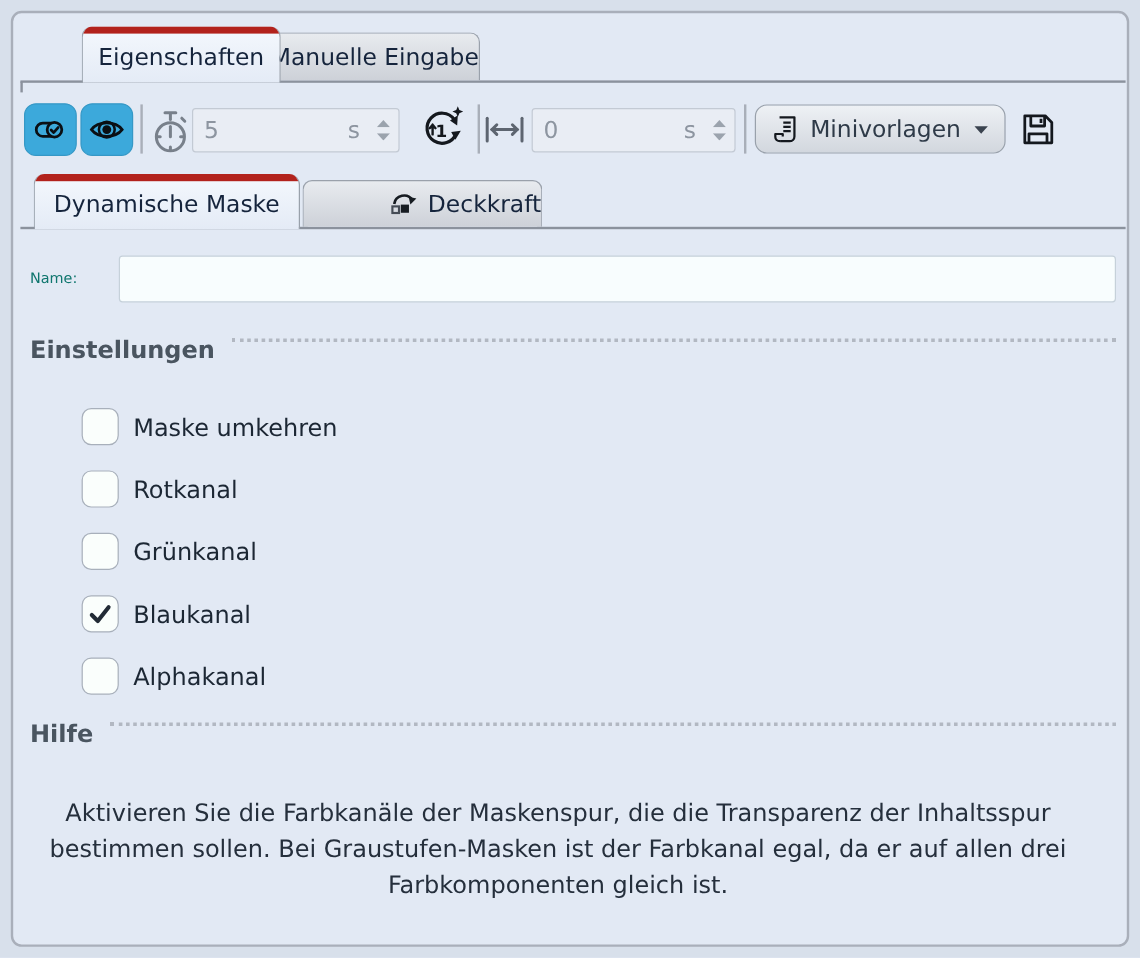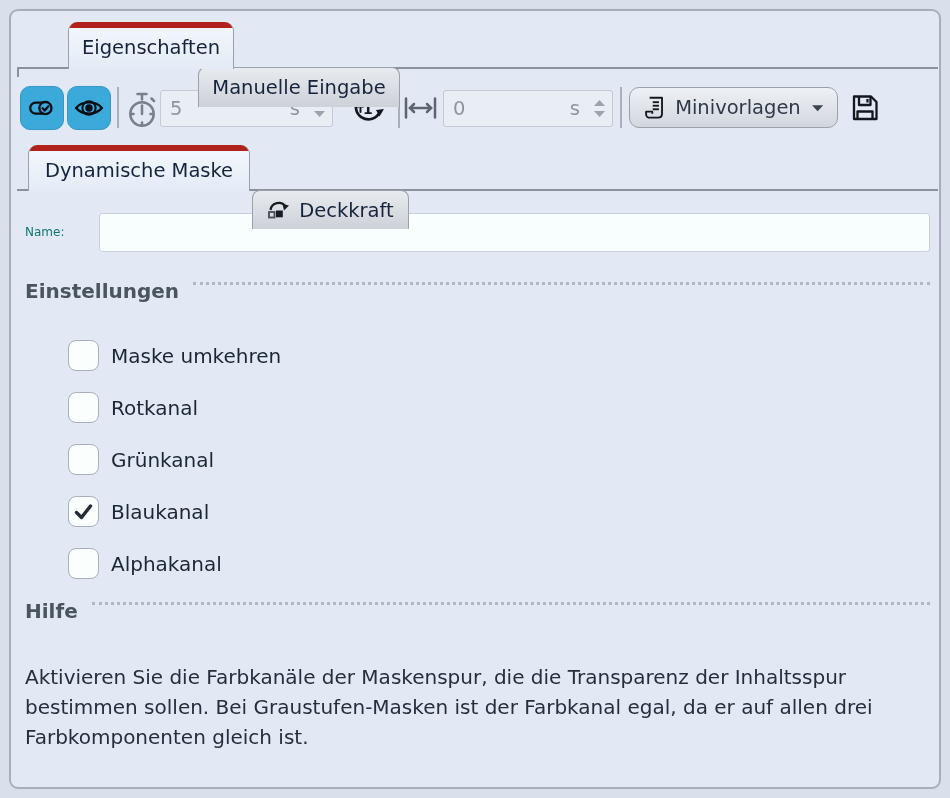--- a/index.html
+++ b/index.html
@@ -37,23 +37,22 @@
   .tab-active .redbar {
     position:absolute; left:0; top:0; right:0; height:6px;
     background:#b2221c;
   }
   .tab-inactive {
     background:linear-gradient(#e8ebef, #cdd1d8);
     border:1.5px solid #9aa1ab;
     border-bottom:none;
     border-radius:8px 8px 0 0;
     z-index:2;
-    display:flex; align-items:center; justify-content:center;
+    display:flex; align-items:center; justify-content:flex-end;
     gap:8px;
-    margin-top:40px;
   }
   .tab-label {
     font-size:19.5px; color:#15243c;
   }
   .tab-active .tab-label { display:block; padding-top:14px; }
 
   
   .tool-toggle {
     width:44px; height:44px;
     background:#3ca9db;
@@ -239,21 +238,21 @@
     <path d="M8.5 27 V19.5 H23.5 V27"></path>
   </g>
 </svg>
 
 <div class="abs baseline" style="left:17px; top:189px; width:921px;"></div>
 
 <div class="abs tab-active" style="left:28px; top:145px; width:222px; height:45.5px;">
   <div class="redbar"></div>
   <span class="tab-label">Dynamische Maske</span>
 </div>
-<div class="abs tab-inactive" style="left:252px; top:150px; width:157px; height:39px;">
+<div class="abs tab-inactive" style="left:252px; top:150px; width:200px; height:39px;">
   <svg width="24" height="22" viewBox="0 0 24 22">
     <rect x="2" y="13" width="5.5" height="5.5" fill="none" stroke="#454c56" stroke-width="1.8"></rect>
     <rect x="9" y="11.5" width="6.8" height="6.8" fill="#171c22"></rect>
     <path d="M3.5 11 C4.5 3.5 14.5 1.5 18.5 7.5" fill="none" stroke="#171c22" stroke-width="2.2"></path>
     <polygon points="15.5,5 22,6.5 17,11.5" fill="#171c22"></polygon>
   </svg>
   <span class="tab-label">Deckkraft</span>
 </div>
 
 <span class="abs field-label" style="left:25px; top:213px; line-height:39px;">Name:</span>
@@ -297,13 +296,13 @@
     </div>
     <span class="cb-label">Alphakanal</span>
   </div>
 </div>
 
 <div class="abs section-hdr" style="left:25px; top:599px; width:905px;">
   <span class="txt">Hilfe</span>
   <div class="dots"></div>
 </div>
 
-<p class="abs help-text" style="left:25px; top:662px; width:880px;">Aktivieren Sie die Farbkanäle der Maskenspur, die die Transparenz der Inhaltsspur bestimmen sollen. Bei Graustufen-Masken ist der Farbkanal egal, da er auf allen drei Farbkomponenten gleich ist.</p>
+<p class="abs help-text" style="left:25px; top:662px; width:880px;text-align:center;">Aktivieren Sie die Farbkanäle der Maskenspur, die die Transparenz der Inhaltsspur bestimmen sollen. Bei Graustufen-Masken ist der Farbkanal egal, da er auf allen drei Farbkomponenten gleich ist.</p>
 
 </body></html>

